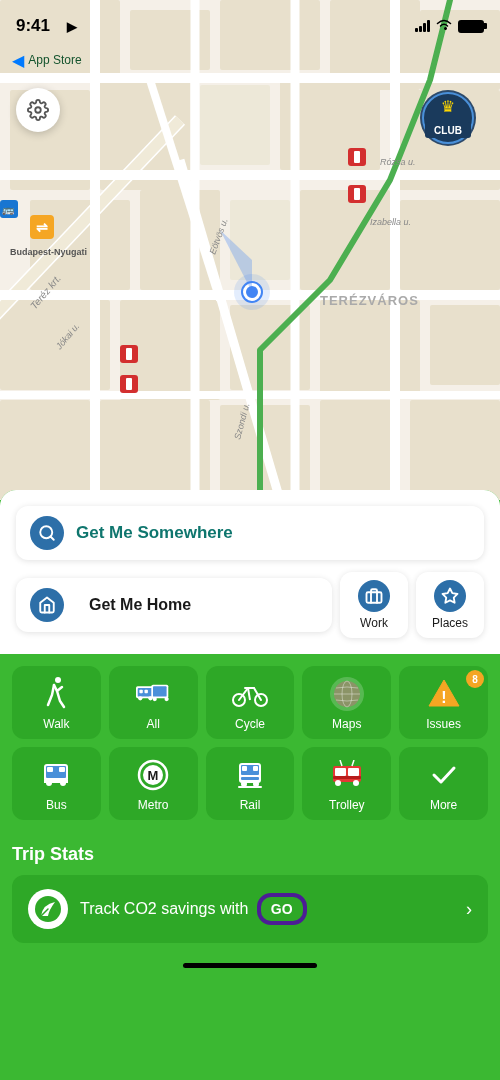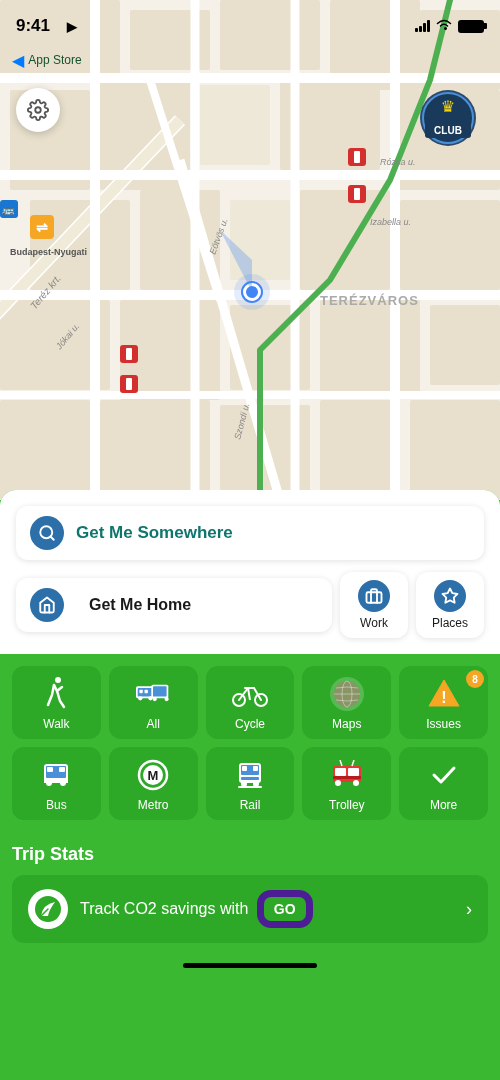--- a/index.html
+++ b/index.html
@@ -279,21 +279,21 @@
       font-size: 20px;
     }
     .co2-text {
       flex: 1;
       color: white;
       font-size: 16px;
       font-weight: 500;
     }
     .go-badge {
       background: transparent;
-      border: 7px solid #4c1d95;
+      border: 4px solid #4c1d95;
       border-radius: 14px;
       padding: 4px 10px;
       color: white;
       font-size: 14px;
       font-weight: 700;
       margin: 0 4px;
     }
     .chevron-right {
       color: white;
       font-size: 18px;

